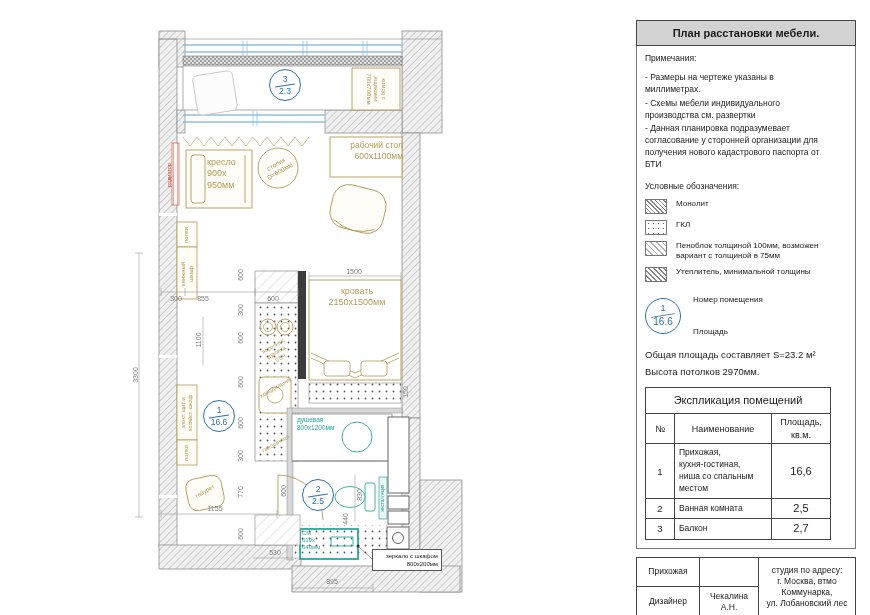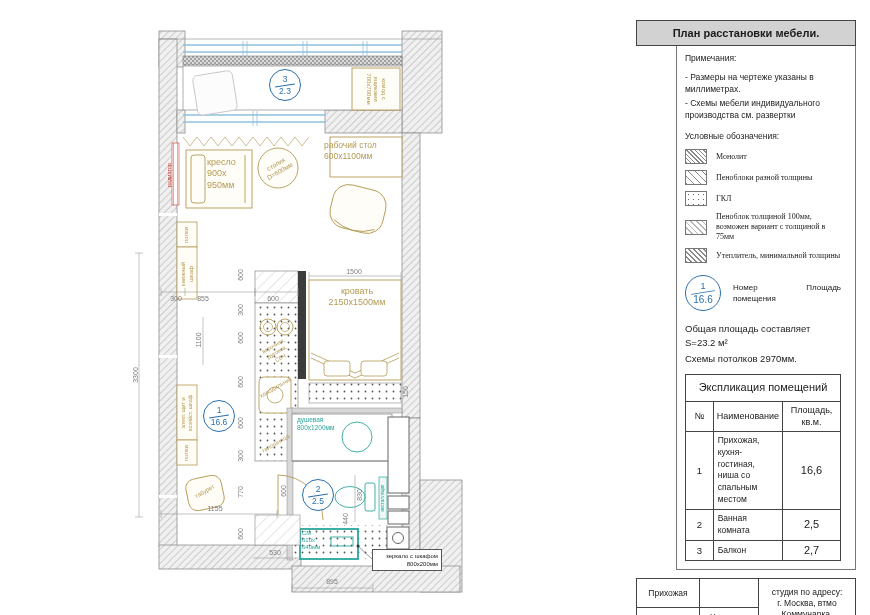--- a/index.html
+++ b/index.html
@@ -25,40 +25,40 @@
   .badge .num{font-size:8.5px;line-height:1;}
   .badge .sep{width:20px;border-top:1px solid #2a6fae;margin:1.5px 0;transform:rotate(-9deg);}
   .badge .area{font-size:8.5px;line-height:1;}
   .callout{position:absolute;border:1px solid #555;background:#fff;color:#222;font-size:6px;
     text-align:right;padding:2px 3px;white-space:pre-line;line-height:1.35;}
 
   
   #panel{position:absolute;left:636px;top:20px;width:220px;}
   .p-title{border:1.2px solid #444;background:#d2d2d2;text-align:center;font-size:11px;
     padding:6px 2px;font-weight:bold;}
-  .p-body{border:1px solid #777;border-top:none;padding:7px 14px 8px 8px;font-size:8.5px;line-height:1.4;margin-left:40px;}
+  .p-body{border:1px solid #777;border-top:none;padding:7px 24px 8px 8px;font-size:8.5px;line-height:1.4;}
   .p-note{margin-top:2px;}
   .p-h{margin-bottom:7px;}
   .p-h2{margin-top:10px;margin-bottom:2px;}
-  .leg-row{display:flex;align-items:center;margin-top:6px;font-family:Liberation Serif, serif;}
+  .leg-row{display:flex;margin-top:6px;}
   .sw{width:20px;height:13px;border:1px solid #777;flex:0 0 auto;background:#fff;}
   .sw1{background:repeating-linear-gradient(45deg,#8a8a8a 0 1px,#fff 1px 3px);}
   .sw2{background:repeating-linear-gradient(45deg,#8a8a8a 0 1px,#fff 1px 5px);}
   .sw3{background:radial-gradient(#666 0.8px,transparent 1px);background-size:5px 5px;}
   .sw4{background:repeating-linear-gradient(45deg,#b5b5b5 0 1px,#fff 1px 4px);}
   .sw5{background:repeating-linear-gradient(45deg,#8a8a8a 0 1px,#fff 1px 3.5px),
               repeating-linear-gradient(-45deg,#8a8a8a 0 1px,#fff 1px 3.5px);}
   .leg-lb{margin-left:9px;font-size:8px;line-height:1.25;}
   .sym-row{display:flex;align-items:center;margin-top:12px;}
   .sym-circle{width:34px;height:34px;border:1.5px solid #2a6fae;border-radius:50%;color:#2a6fae;
     display:flex;flex-direction:column;align-items:center;justify-content:center;flex:0 0 auto;}
   .sym-circle .n{font-size:9px;line-height:1;}
   .sym-circle .s{width:24px;border-top:1px solid #2a6fae;margin:1.5px 0;transform:rotate(-9deg);}
   .sym-circle .a{font-size:10px;line-height:1;}
-  .sym-labels{margin-left:12px;font-size:8px;display:flex;flex-direction:row;gap:21px;}
+  .sym-labels{margin-left:12px;font-size:8px;display:flex;flex-direction:column;gap:21px;}
   .p-area{margin-top:11px;font-size:9.5px;}
   .p-ceil{margin-top:3px;font-size:9.5px;}
   table.spec{border-collapse:collapse;width:100%;margin-top:9px;border-radius:19px;}
   table.spec td,table.spec th{border:1px solid #444;font-weight:normal;padding:2px 3px;}
   .t-title{text-align:center;font-size:11px;padding:5px 2px !important;}
   table.spec th{font-size:9px;text-align:center;white-space:pre-line;}
   .c-num{width:22px;text-align:center;font-size:9.5px;}
   .c-name{font-size:8.5px;white-space:pre-line;padding:3px 4px !important;}
   .c-area{width:52px;text-align:center;font-size:11px;}
   table.tb{border-collapse:collapse;width:100%;margin-top:8px;font-size:8.5px;}
@@ -248,21 +248,21 @@
       <line x1="230" y1="450" x2="230" y2="497"></line>
     </g>
   </svg>
 
   <span class="lab red rot90" style="left:44px;top:150px;font-size:5.5px;">радиатор</span>
   <div class="lab" style="left:82px;top:132px;font-size:9px;">кресло
 900х
 950мм</div>
   <span class="lab rot30" style="left:153px;top:143px;font-size:6.5px;white-space:pre-line;">столик
 D=600мм</span>
-  <div class="lab" style="left:199px;top:115px;width:72px;text-align:left;font-size:8.5px;">рабочий стол
+  <div class="lab" style="left:206px;top:115px;width:72px;text-align:right;font-size:8.5px;">рабочий стол
 600х1100мм</div>
   <span class="lab rotcw" style="left:251px;top:64px;font-size:6px;">комод с
 ящиками
 700х700мм</span>
   <span class="lab rot90" style="left:62px;top:210px;font-size:6px;">полки</span>
   <span class="lab rot90" style="left:62px;top:249px;font-size:6px;">книжный
 шкаф</span>
   <span class="lab rot90" style="left:62px;top:388px;font-size:5.5px;">элект. щит и
 хозяйст. шкаф</span>
   <span class="lab rot90" style="left:62px;top:428px;font-size:6px;">полки</span>
@@ -322,29 +322,26 @@
   <span class="dim rot" style="left:158px;top:466px;">600</span>
 </div>
 
 <div id="panel">
   <div class="p-title">План расстановки мебели.</div>
 
   <div class="p-body">
     <div class="p-h">Примечания:</div>
     <div class="p-note">- Размеры на чертеже указаны в миллиметрах.</div>
     <div class="p-note">- Схемы мебели индивидуального производства см. развертки</div>
+    <div class="p-note">- Данная планировка подразумевает согласование у сторонней организации для получения нового кадастрового паспорта от БТИ</div>
 
     <div class="p-h2">Условные обозначения:</div>
     <div class="leg-row">
       <span class="sw sw1"></span>
       <span class="leg-lb">Монолит</span>
-    </div>
-    <div class="leg-row">
-      <span class="sw sw2"></span>
-      <span class="leg-lb">Пеноблоки разной толщины</span>
     </div>
     <div class="leg-row">
       <span class="sw sw3"></span>
       <span class="leg-lb">ГКЛ</span>
     </div>
     <div class="leg-row">
       <span class="sw sw4"></span>
       <span class="leg-lb">Пеноблок толщиной 100мм, возможен вариант с толщиной в 75мм</span>
     </div>
     <div class="leg-row">
@@ -358,21 +355,21 @@
         <span class="s"></span>
         <span class="a">16.6</span>
       </div>
       <div class="sym-labels">
         <span>Номер помещения</span>
         <span>Площадь</span>
       </div>
     </div>
 
     <div class="p-area">Общая площадь составляет S=23.2 м²</div>
-    <div class="p-ceil">Схемы потолков 2970мм.</div>
+    <div class="p-ceil">Высота потолков 2970мм.</div>
 
     <table class="spec">
       <tbody>
           <tr>
             <td colspan="3" class="t-title">Экспликация помещений</td>
           </tr>
       <tr>
         <th class="c-num">№</th>
         <th>Наименование</th>
         <th class="c-area">Площадь,

